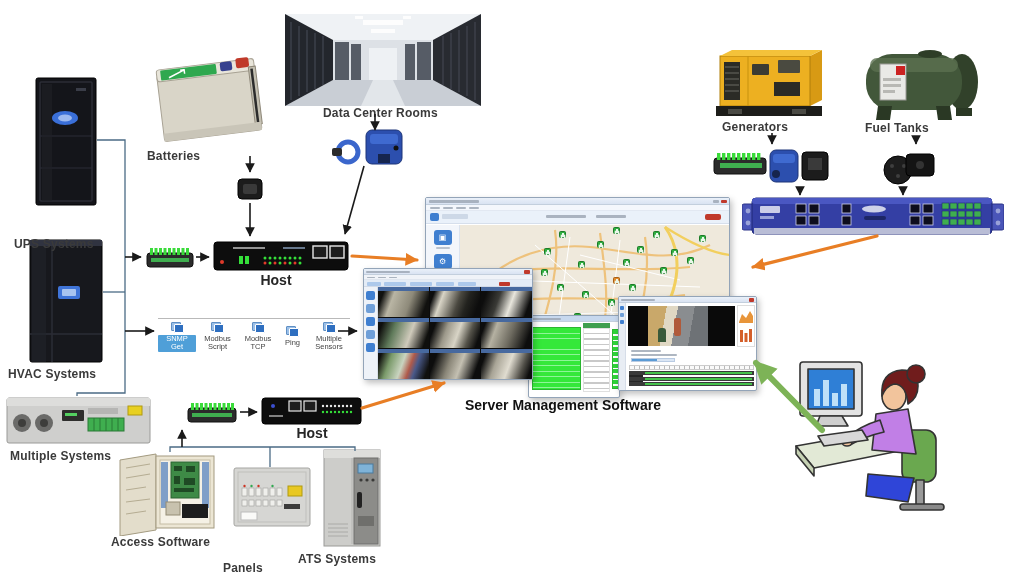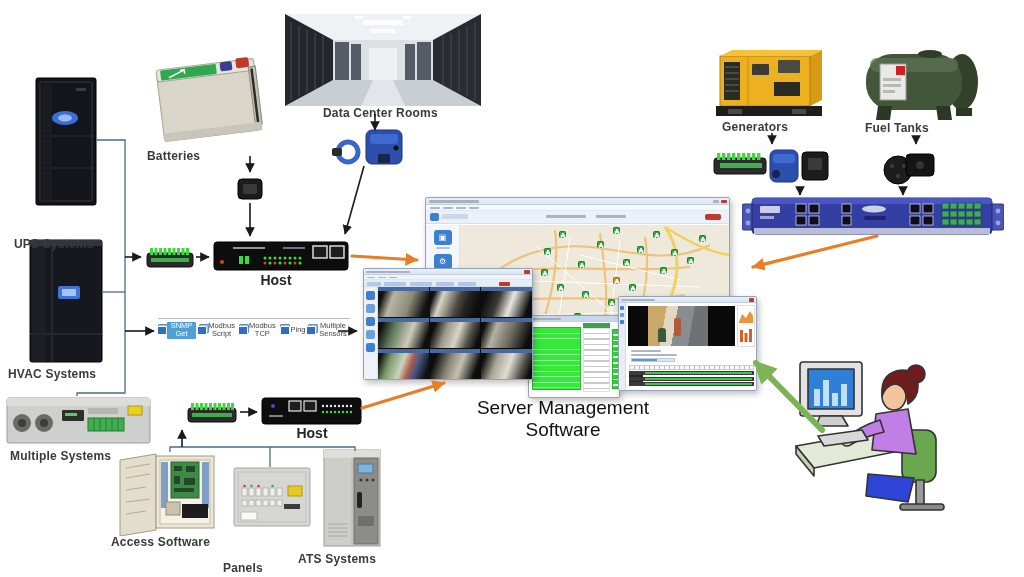--- a/index.html
+++ b/index.html
@@ -4,30 +4,30 @@
 <style>
   * { margin:0; padding:0; box-sizing:border-box; }
   html,body { background:#fff; }
   body { font-family:"Liberation Sans", sans-serif; }
   .canvas { position:relative; width:1024px; height:577px; background:#fff; overflow:hidden; }
   .abs { position:absolute; }
 
   
   .lbl { position:absolute; font-weight:bold; font-size:12px; color:#3a3a3a; text-align:left; letter-spacing:.2px; }
   .lbl-host { position:absolute; font-weight:bold; font-size:14px; color:#262626; text-align:center; }
-  .lbl-title { position:absolute; font-weight:normal; font-size:19px; color:#111; text-align:center; }
+  .lbl-title { position:absolute; font-weight:bold; font-size:14px; color:#111; text-align:center; }
 
   
   #wires { position:absolute; left:0; top:0; z-index:40; pointer-events:none; }
 
   
   .proto-row { position:absolute; left:158px; top:318px; width:192px; z-index:5; }
   .proto-hr { height:1px; background:#b9b9b9; margin-bottom:3px; }
   .proto-items { display:flex; justify-content:space-between; }
-  .proto-item { display:flex; flex-direction:row; align-items:center; width:38px; }
+  .proto-item { display:flex; flex-direction:column; align-items:center; width:38px;justify-content:center; }
   .picon { width:13px; height:11px; position:relative; margin-bottom:2px; }
   .picon::before { content:""; position:absolute; left:0; top:0; width:8px; height:7px; background:#9cc0e8; border:1px solid #5f8fc4; border-radius:1px; }
   .picon::after { content:""; position:absolute; right:0; bottom:0; width:8px; height:7px; background:#2f6fc0; border:1px solid #fff; border-radius:1px; }
   .proto-label { font-size:7.5px; line-height:1.1; color:#444; text-align:center; }
   .proto-label.hl { background:#4f9fd8; color:#fff; padding:0 2px; border-radius:1px; }
 
   
   .win { position:absolute; background:#fff; border:1px solid #93a4b8; border-radius:2px; box-shadow:2px 3px 6px rgba(0,0,0,.25); overflow:hidden; }
   .tbar { position:relative; background:linear-gradient(#eaf0f9,#d9e3f2); border-bottom:1px solid #c3cfdd; }
   .smudge { position:absolute; background:#9aa4b2; border-radius:1px; opacity:.8; }

